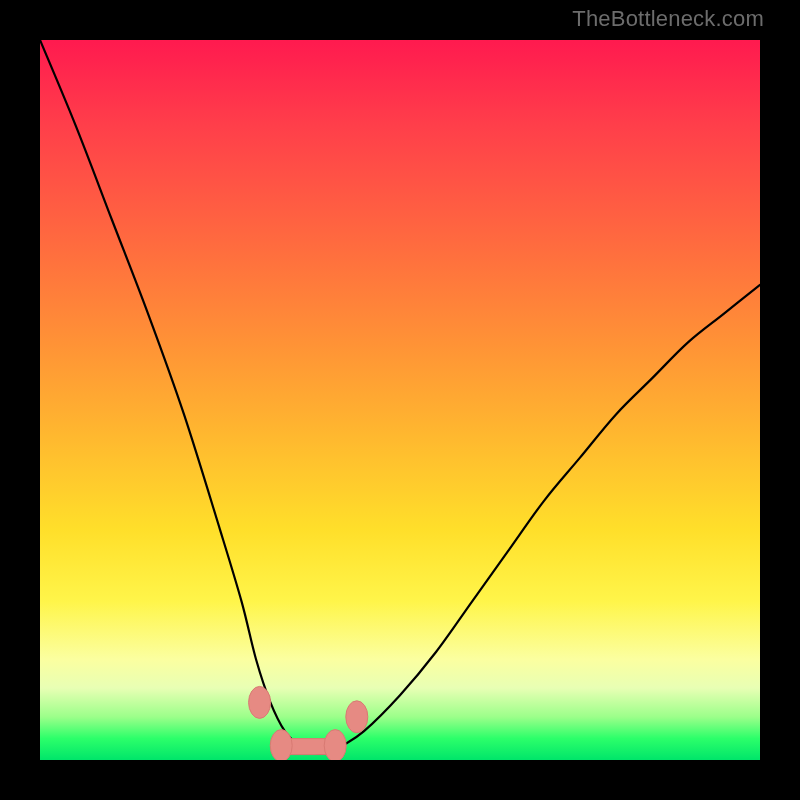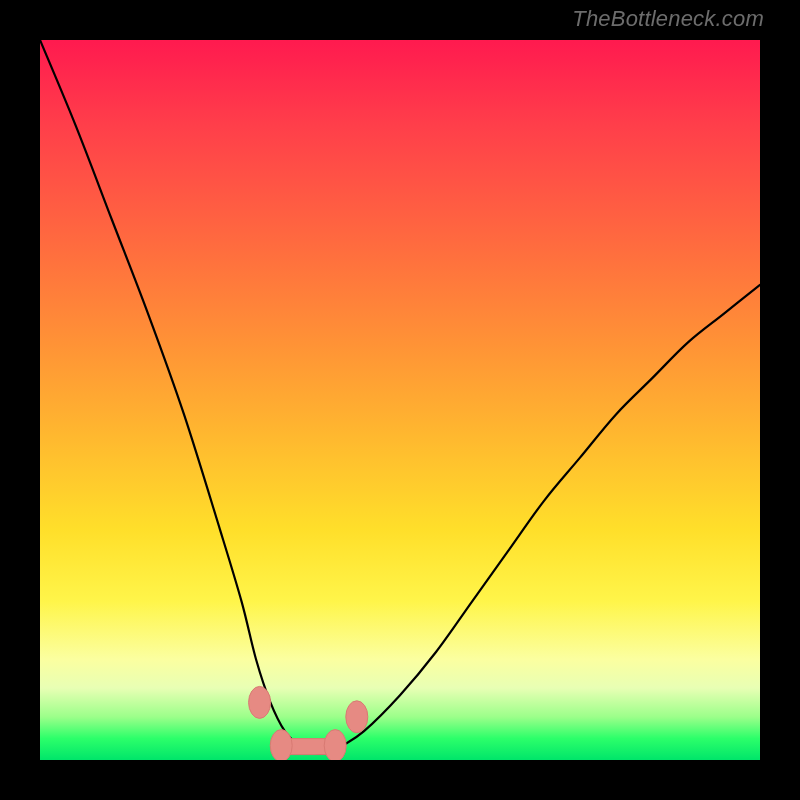--- a/index.html
+++ b/index.html
@@ -11,21 +11,20 @@
     overflow: hidden;
     font-family: Arial, Helvetica, sans-serif;
   }
   .frame {
     position: absolute;
     left: 0;
     top: 0;
     width: 776px;
     height: 800px;
     background: #000;
-    font-style: italic;
   }
   .plot {
     position: absolute;
     left: 40px;
     top: 40px;
     width: 720px;
     height: 720px;
     overflow: hidden;
   }
   .gradient {

